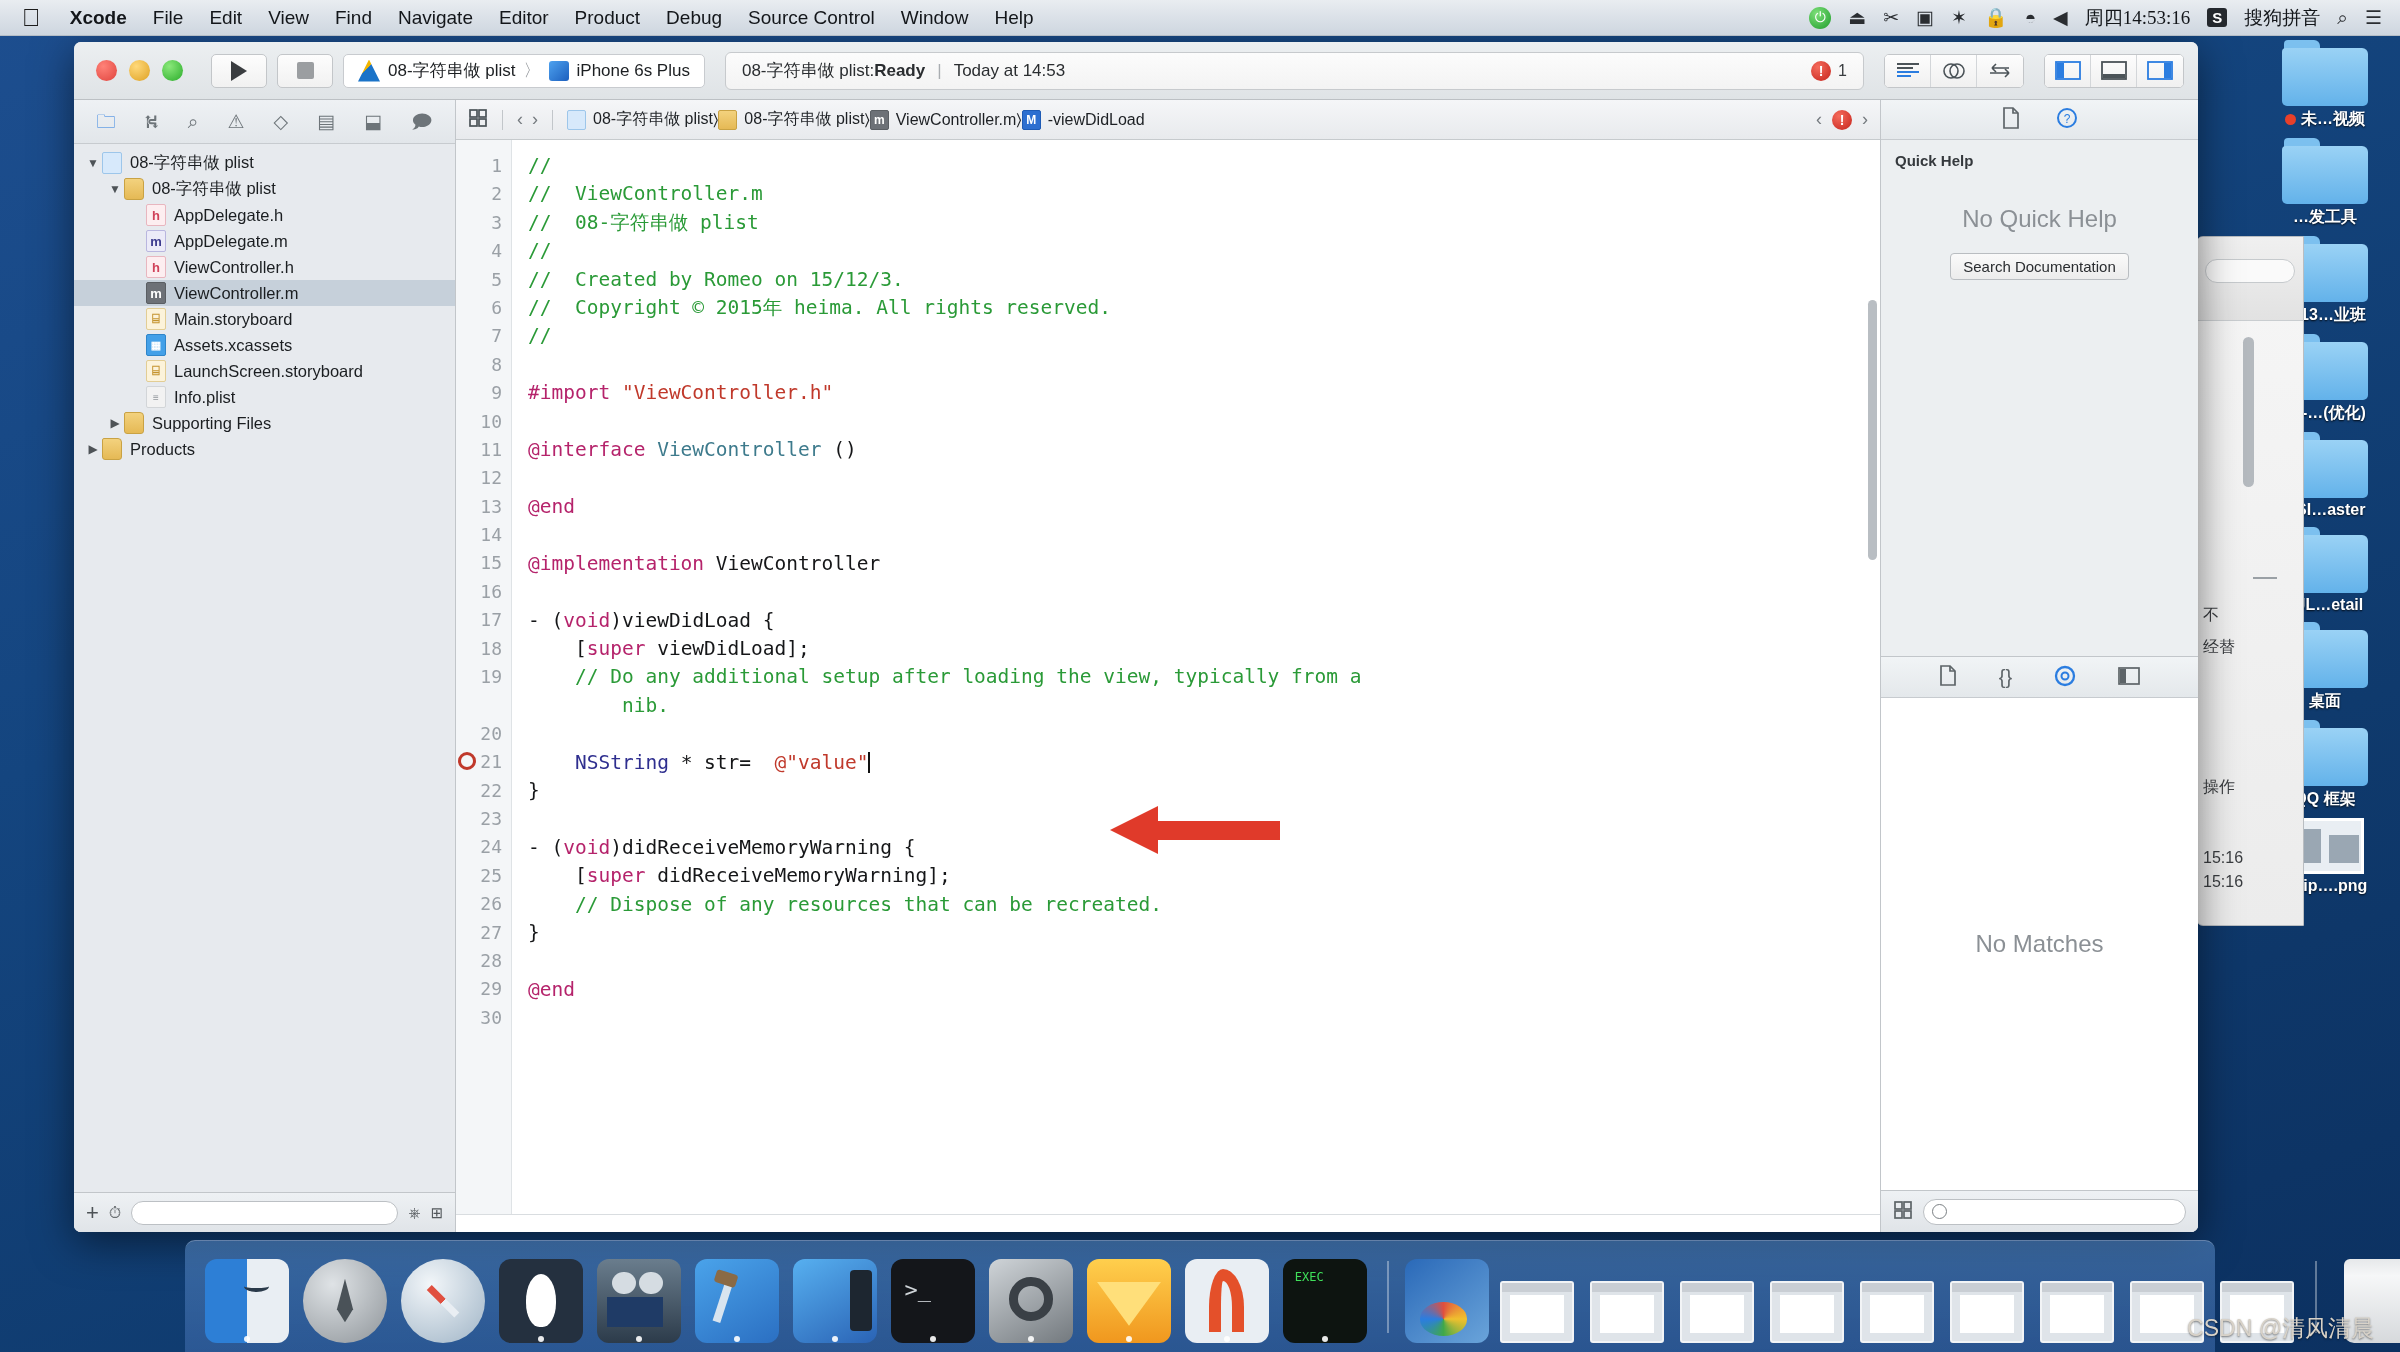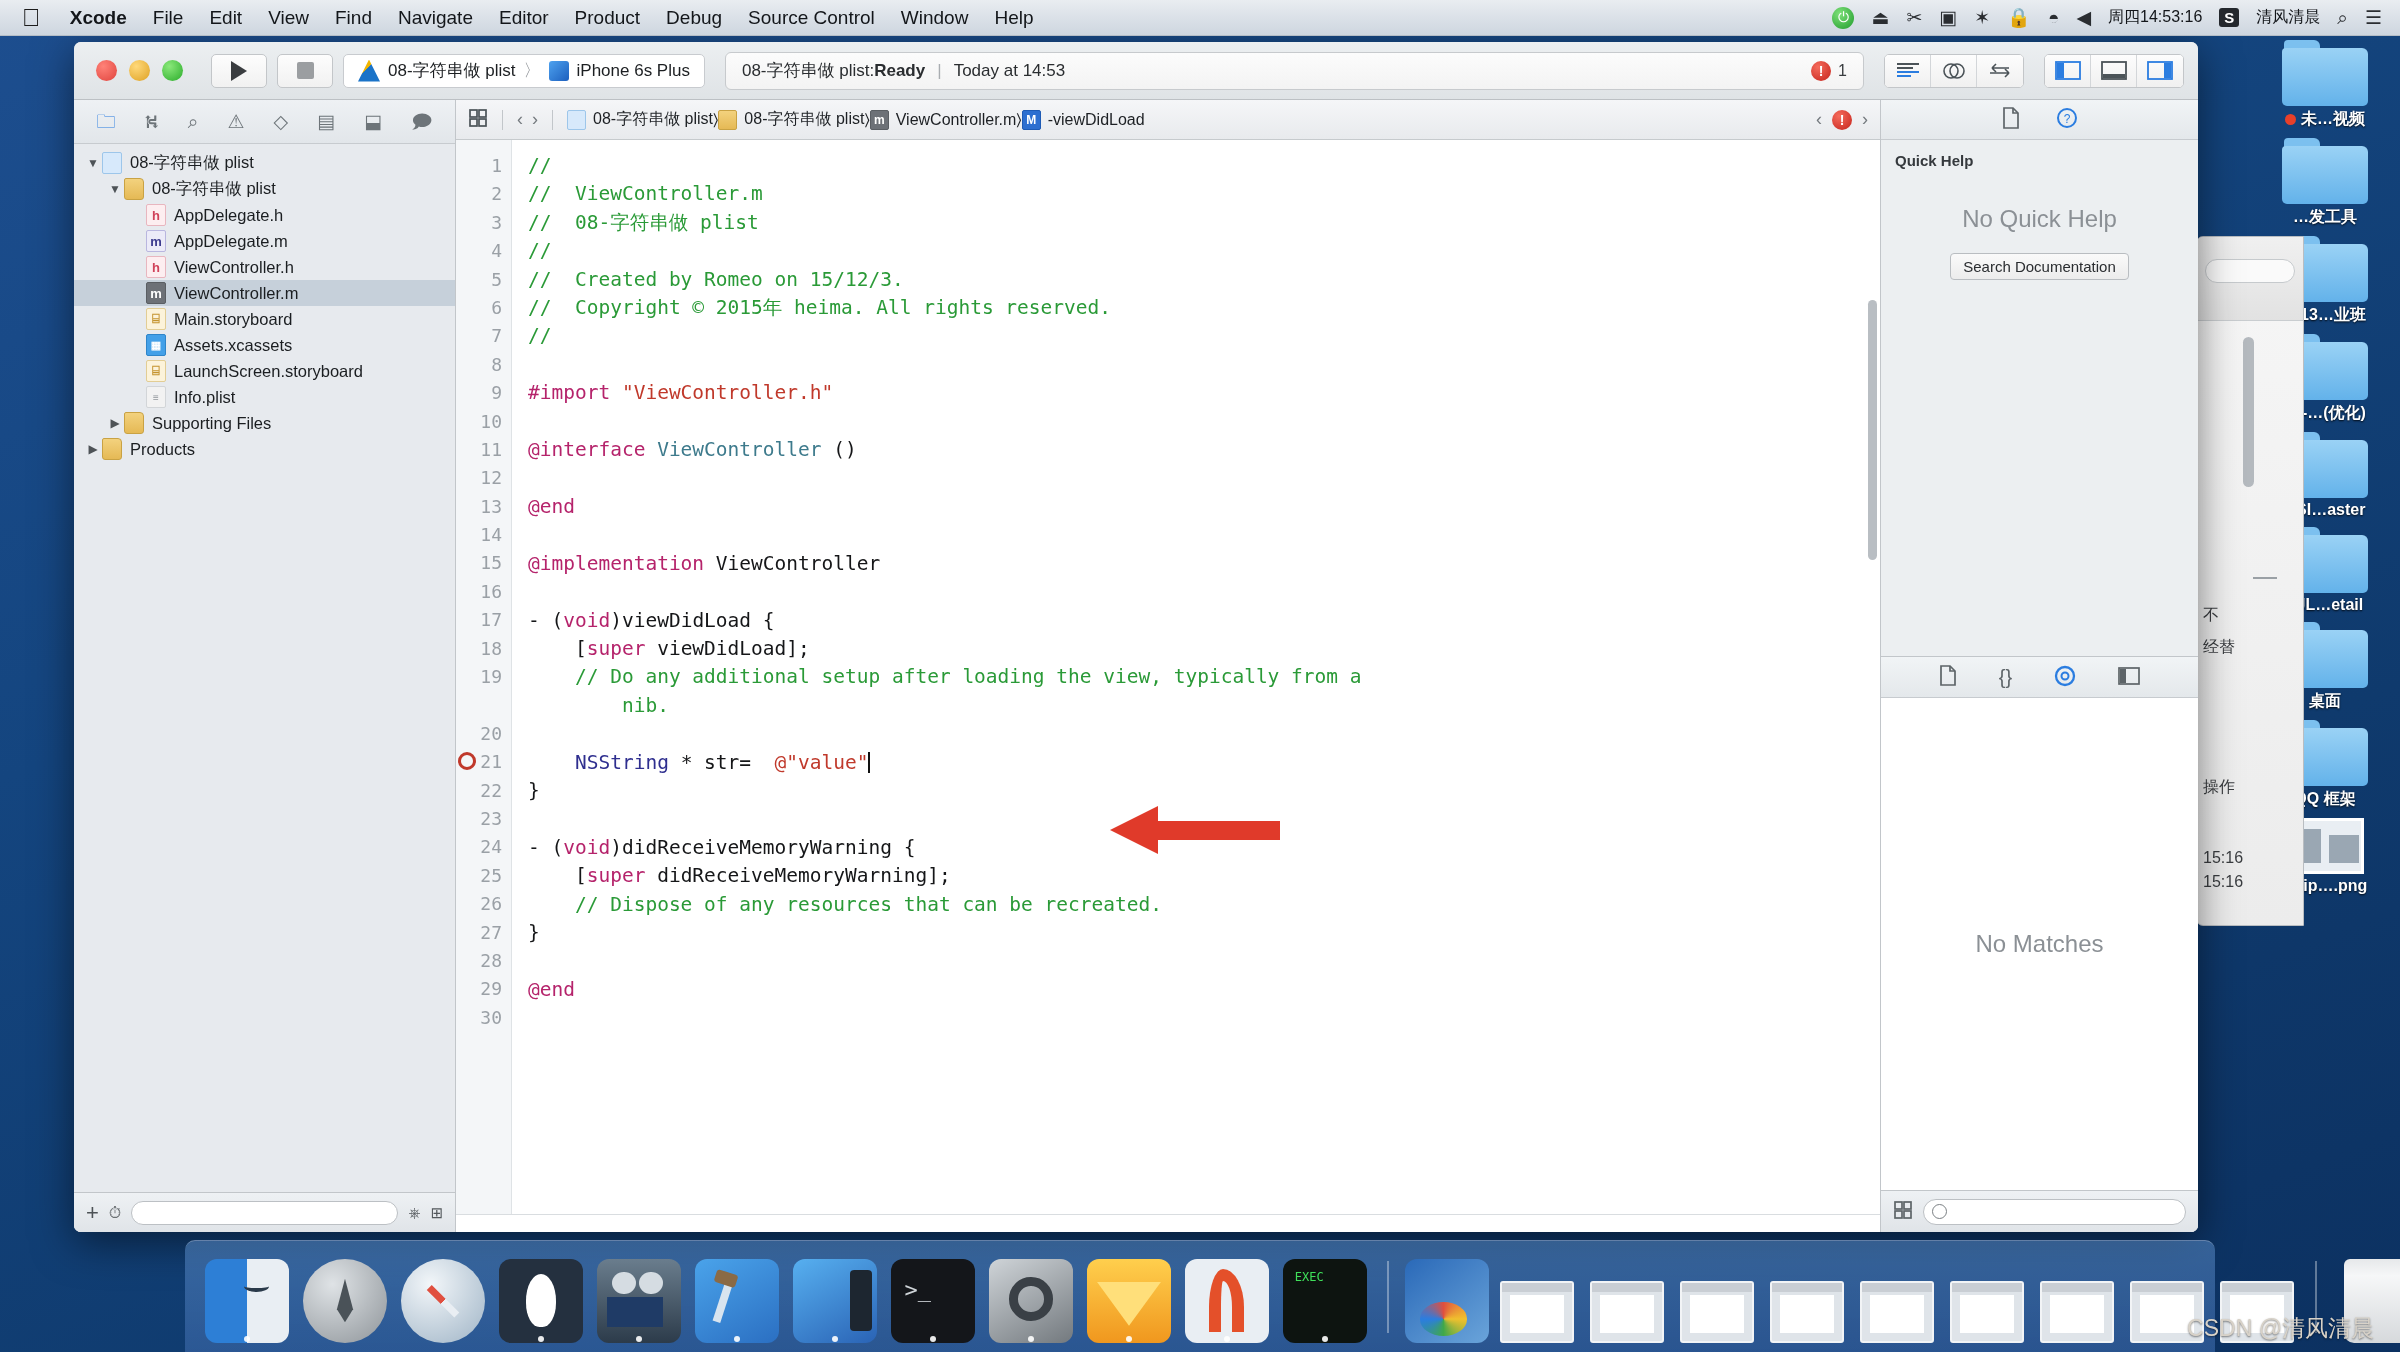--- a/index.html
+++ b/index.html
@@ -59,21 +59,21 @@
   }
   .menu-item {
     font-size: 19px; color: #13161a; padding: 0 13px; white-space: nowrap;
   }
   .menu-item.bold { font-weight: bold; }
   #menubar-right {
     margin-left: auto; display: flex; align-items: center;
     gap: 17px; padding-right: 18px;
   }
   .mb-ico { font-size: 19px; color: #2a2d31; line-height: 1; }
-  .mb-clock { font-size: 16px; color: #13161a; white-space: nowrap; }
+  .mb-clock { font-size: 19px; color: #13161a; white-space: nowrap; font-family: Liberation Serif, serif; }
   .mb-green {
     width: 22px; height: 22px; border-radius: 50%;
     background: radial-gradient(circle at 35% 30%,#7ee07a,#1f9c2b);
     display: inline-flex; align-items: center; justify-content: center;
     color: #fff; font-size: 14px;
   }
   .mb-sogou {
     background: #24282d; color: #fff; font-size: 15px; font-weight: bold;
     padding: 1px 5px; border-radius: 3px;
   }
@@ -480,21 +480,21 @@
     <span class="mb-green">⏻</span>
     <span class="mb-ico">⏏</span>
     <span class="mb-ico">✂</span>
     <span class="mb-ico">▣</span>
     <span class="mb-ico">✶</span>
     <span class="mb-ico">🔒</span>
     <span class="mb-ico">◓</span>
     <span class="mb-ico">◀</span>
     <span class="mb-clock">周四14:53:16</span>
     <span class="mb-sogou">S</span>
-    <span class="mb-clock">清风清晨</span>
+    <span class="mb-clock">搜狗拼音</span>
     <span class="mb-ico">⌕</span>
     <span class="mb-ico">☰</span>
   </div>
 </div>
 
 <div id="xcode-window">
 
   <div id="xc-toolbar">
     <div class="traffic">
       <span class="tl r"></span>

